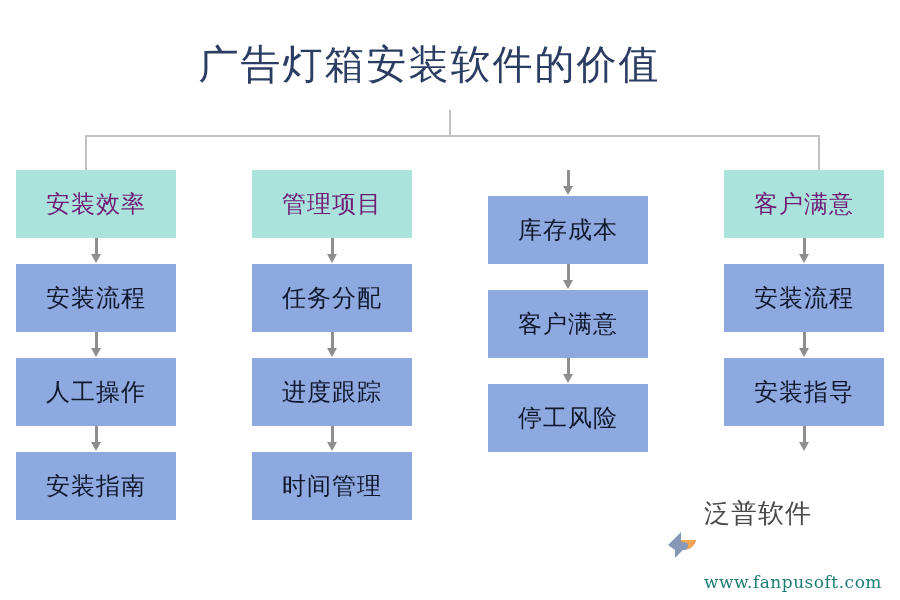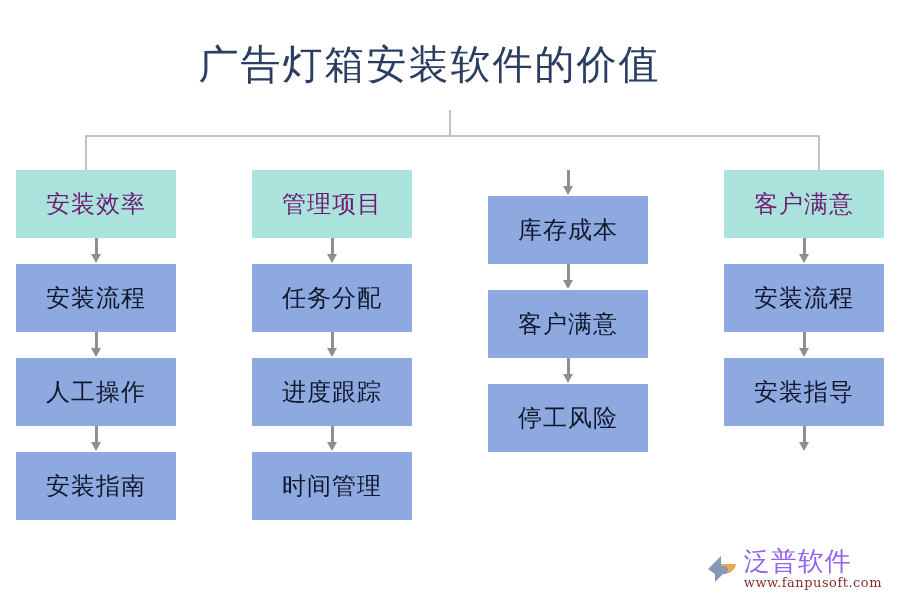--- a/index.html
+++ b/index.html
@@ -103,31 +103,32 @@
   .logo-mark {
     width:34px; height:34px;
     margin-right:4px;
     flex:0 0 auto;
   }
   .logo-text { display:flex; flex-direction:column; }
   .logo-name {
     font-family:"DejaVu Serif", serif;
     font-size:26px;
     line-height:28px;
-    color:#8b5cf6;
+    color:#404040;
     letter-spacing:1px;
     white-space:nowrap;
   }
   .logo-url {
     font-family:"DejaVu Serif", serif;
-    font-size:13px;
+    font-size:17px;
     line-height:15px;
-    color:#7f1d1d;
+    color:#0f766e;
     letter-spacing:.5px;
     white-space:nowrap;
+    margin-top:48px;
   }
 </style>
 </head>
 <body>
 
 <div id="canvas">
 
   <div class="title">广告灯箱安装软件的价值</div>
 
   <div class="conn conn-stem"></div>

